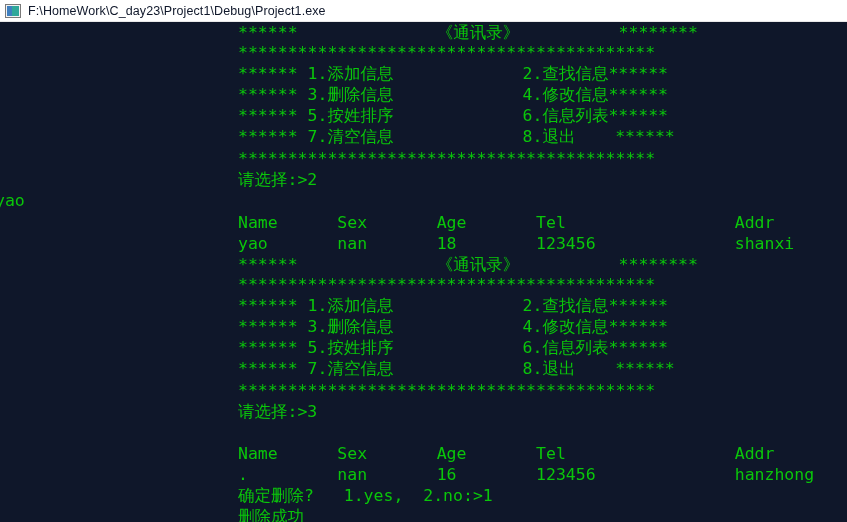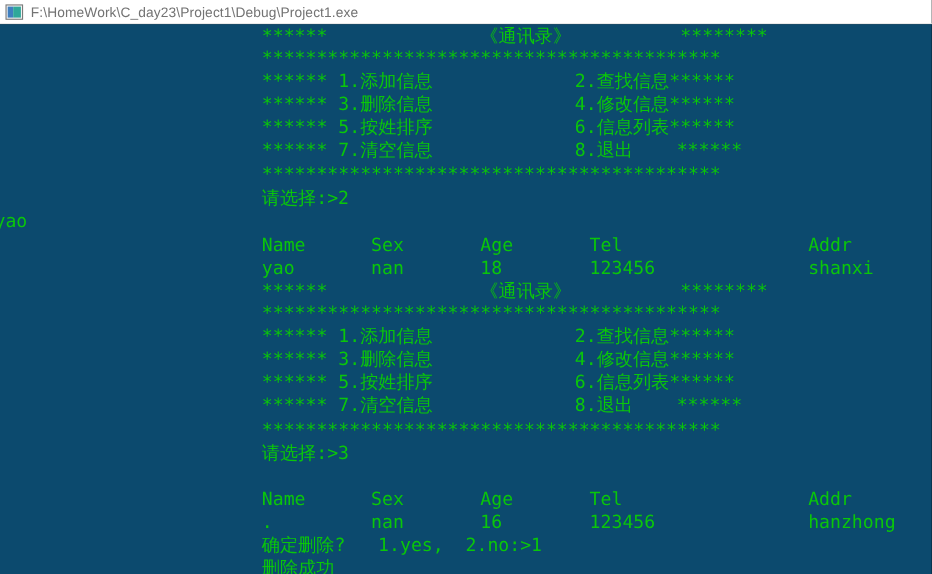--- a/index.html
+++ b/index.html
@@ -88,24 +88,24 @@
   .edge   { padding-left: 0px; }
 </style>
 </head>
 <body>
 
 <div id="titlebar" style="background: rgb(255, 255, 255);">
   <div id="app-icon">
     <div class="ic-left"></div>
     <div class="ic-right"></div>
   </div>
-  <div id="title-text" style="color: #737373;">F:\HomeWork\C_day23\Project1\Debug\Project1.exe</div>
+  <div id="title-text" style="color: #0f172a;">F:\HomeWork\C_day23\Project1\Debug\Project1.exe</div>
 </div>
 
-<div id="console" style="background: #0c4a6e;">
+<div id="console" style="background: #0f172a;">
 
   <div class="line cjk indent" style="top: 0px; color: rgb(10, 198, 10);">******              《通讯录》          ********</div>
 
   <div class="line indent" style="top: 20px; color: rgb(10, 198, 10);">******************************************</div>
 
   <div class="line cjk indent" style="top: 41px; color: rgb(10, 198, 10);">****** 1.添加信息             2.查找信息******</div>
 
   <div class="line cjk indent" style="top: 62px; color: rgb(10, 198, 10);">****** 3.删除信息             4.修改信息******</div>
 
   <div class="line cjk indent" style="top: 83px; color: rgb(10, 198, 10);">****** 5.按姓排序             6.信息列表******</div>

